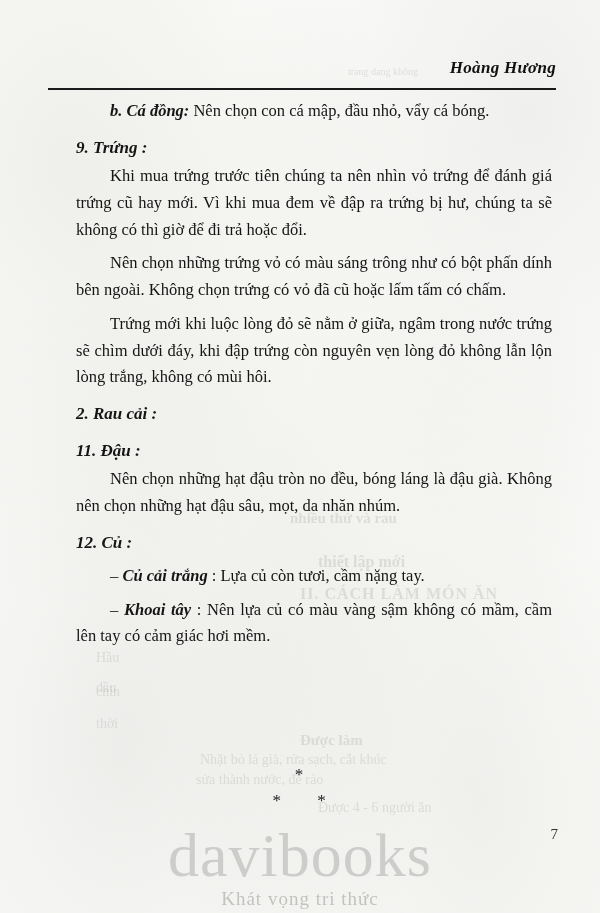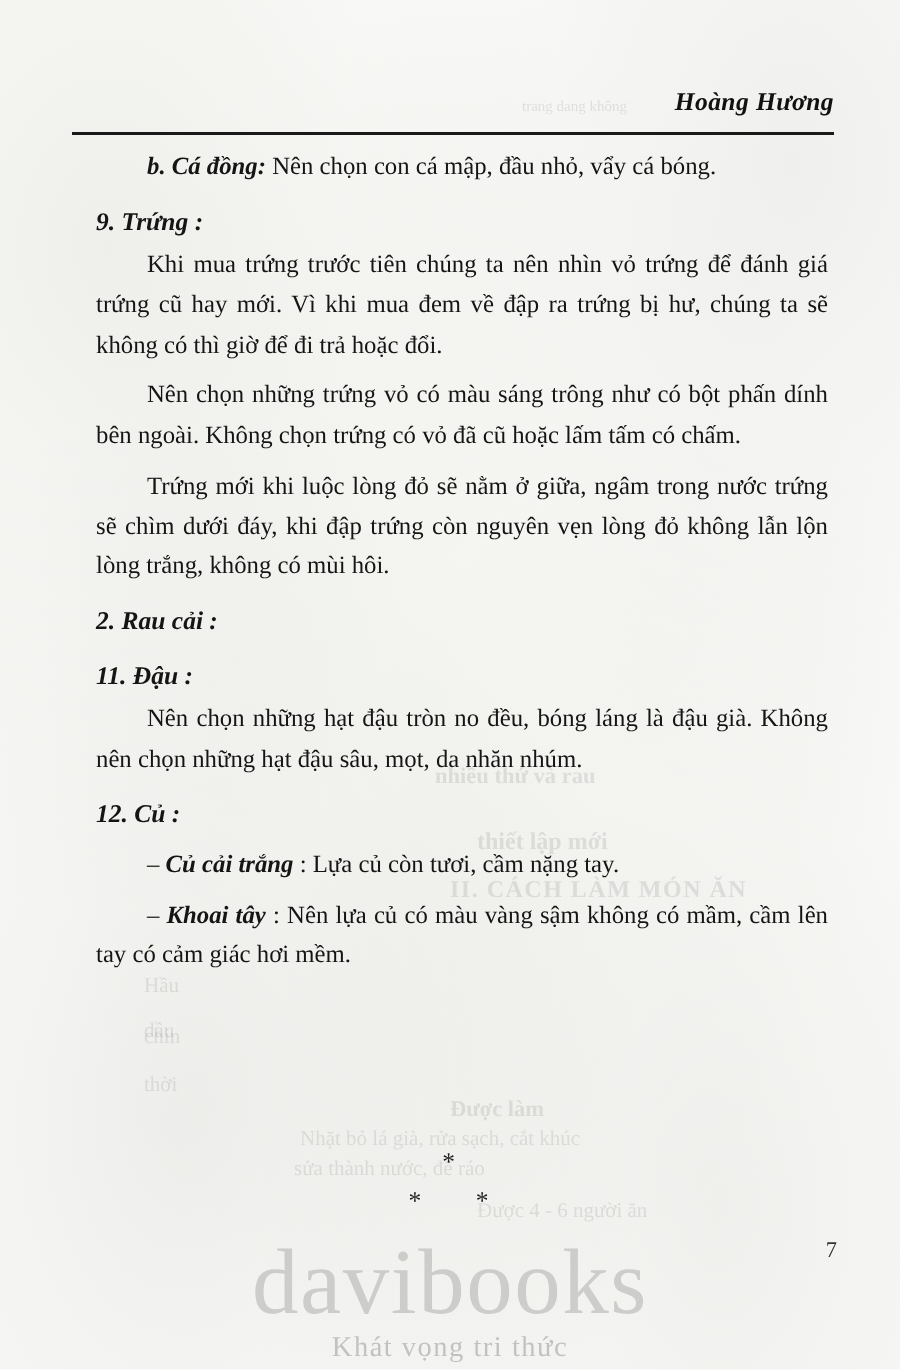--- a/index.html
+++ b/index.html
@@ -60,21 +60,21 @@
     position: absolute;
     left: 60px;
     top: 98px;
     width: 492px;
     font-size: 16.5px;
     line-height: 1.62;
     text-align: justify;
     color: #151515;
   }
   p {
-    margin: 0 0 2px 4px;
+    margin: 0 0 2px 16px;
   }
   .indent {
     text-indent: 34px;
   }
   .indent-dash {
     text-indent: 34px;
   }
   .sec-head {
     font-weight: bold;
     font-style: italic;

